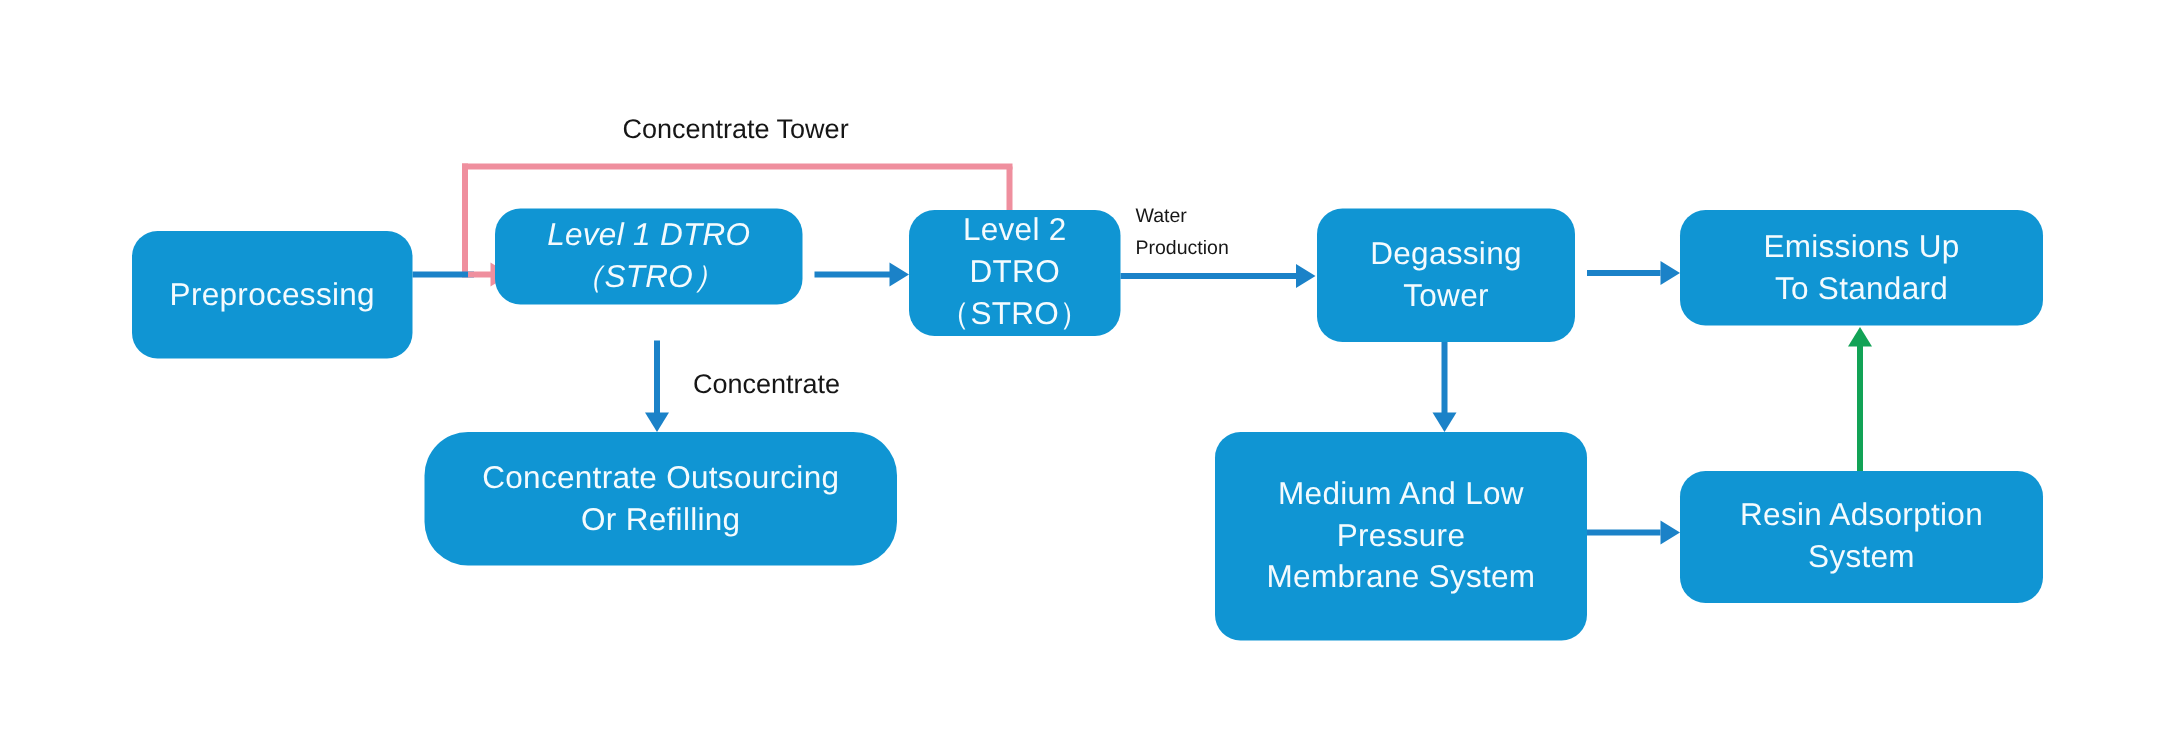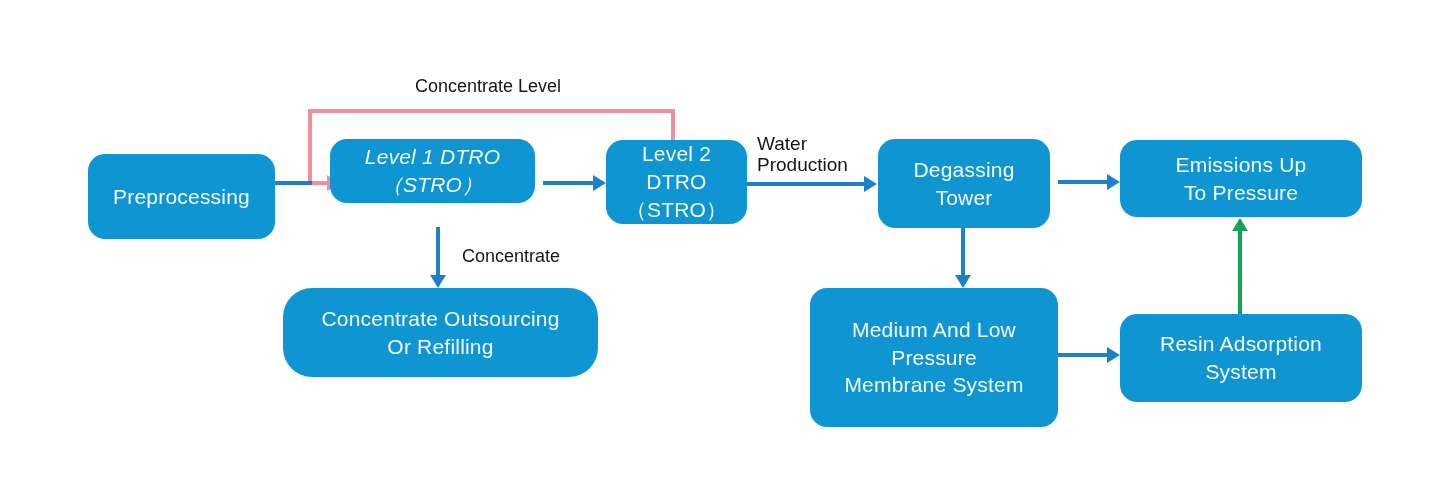--- a/index.html
+++ b/index.html
@@ -30,21 +30,21 @@
   .n-concentrate {left:283px;top:288px;width:315px;height:89px;border-radius:29px;}
   .n-membrane    {left:810px;top:288px;width:248px;height:139px;}
   .n-resin       {left:1120px;top:314px;width:242px;height:88px;}
 
   
   .flow-label{
     position:absolute;color:#161616;
     font-size:18px;line-height:21px;white-space:pre-line;
   }
   .l-reflux {left:415px;top:76px;}
-  .l-water  {left:757px;top:133px;font-size:19px;}
+  .l-water  {left:757px;top:133px;font-size:13px;}
   .l-conc   {left:462px;top:246px;}
 
   
   .seg{position:absolute;}
   .h{height:4px;} .v{width:4px;}
   .blue {background:#1b82c8;}
   .pink {background:#ef8f9e;}
   .green{background:#12a356;}
 
   
@@ -113,27 +113,27 @@
 
   <div class="node n-preprocessing">Preprocessing</div>
   <div class="node n-level1">Level 1 DTRO
 （STRO）</div>
   <div class="node n-level2">Level 2
 DTRO
 （STRO）</div>
   <div class="node n-degassing">Degassing
 Tower</div>
   <div class="node n-emissions">Emissions Up
-To Pressure</div>
+To Standard</div>
   <div class="node n-concentrate">Concentrate Outsourcing
 Or Refilling</div>
   <div class="node n-membrane">Medium And Low
 Pressure
 Membrane System</div>
   <div class="node n-resin">Resin Adsorption
 System</div>
 
-  <div class="flow-label l-reflux">Concentrate Level</div>
+  <div class="flow-label l-reflux">Concentrate Tower</div>
   <div class="flow-label l-water">Water
 Production</div>
   <div class="flow-label l-conc">Concentrate</div>
 
 </div>
 
 </body></html>

